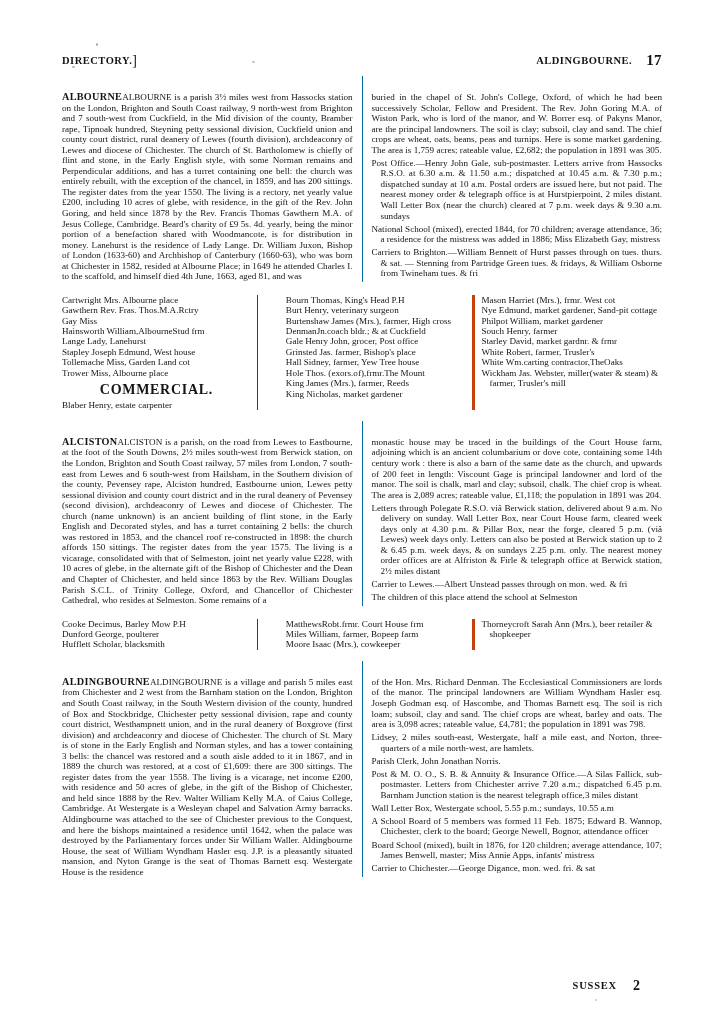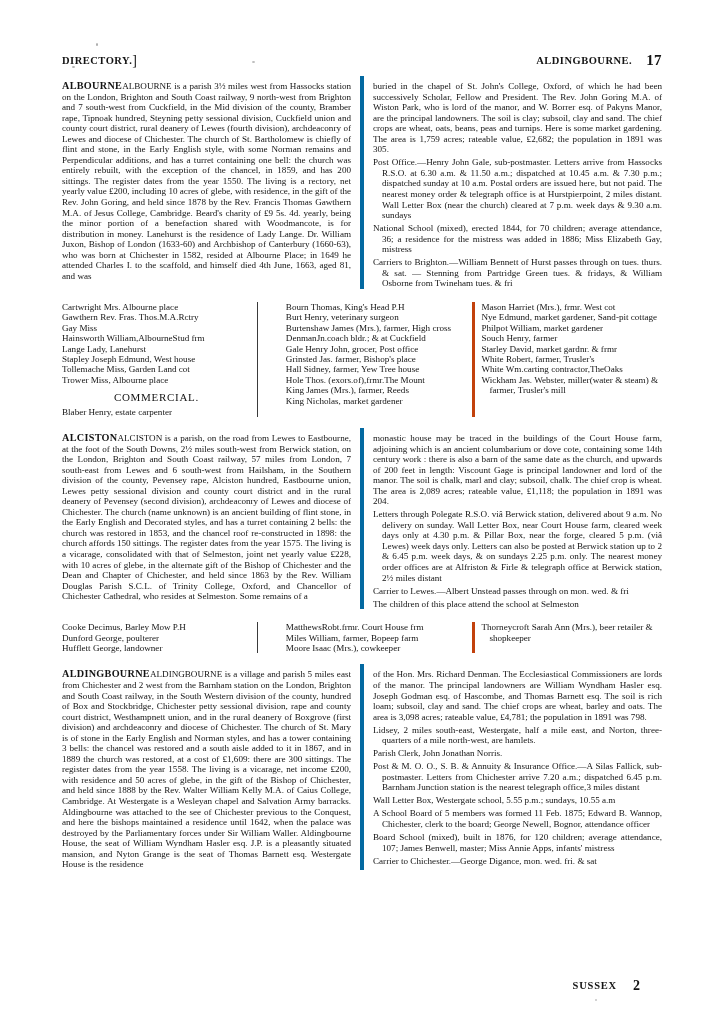--- a/index.html
+++ b/index.html
@@ -83,29 +83,29 @@
     display: flex;
     width: 600px;
   }
   .col {
     width: 291px;
     position: relative;
   }
   .col.left { padding-right: 9px; }
   .col.right {
     padding-left: 9px;
-    border-left: 4px solid #0369a1;
+    border-left: 1px solid #0369a1;
   }
 
   .para {
     font-size: 9.1px;
     line-height: 10.55px;
     text-align: justify;
     text-justify: inter-word;
-    margin: 5px 0 0 0;
+    margin: 16px 0 0 0;
     hyphens: manual;
   }
   .para.indent-hang {
     padding-left: 9px;
     text-indent: -9px;
   }
   .para + .para { margin-top: 2.5px; }
 
   .parish-name {
     font-weight: bold;
@@ -132,24 +132,24 @@
   .lcol.w3-b { width: 197px; padding-left: 28px; }
   .lcol.w3-c { width: 197px; }
   .entry {
     padding-left: 8px;
     text-indent: -8px;
     white-space: normal;
   }
   .subhead {
     text-align: center;
     font-variant: small-caps;
-    font-size: 11px;
+    font-size: 14px;
     letter-spacing: 0.7px;
     margin: 7px 0 4px 0;
-    font-weight: normal;
+    font-weight: bold;
   }
 
   
   .footer {
     position: absolute;
     left: 62px;
     top: 977px;
     width: 600px;
     text-align: right;
     font-size: 10px;
@@ -245,21 +245,21 @@
       <p class="para indent-hang">Letters through Polegate R.S.O. viâ Berwick station, delivered about 9 a.m. No delivery on sunday. Wall Letter Box, near Court House farm, cleared week days only at 4.30 p.m. &amp; Pillar Box, near the forge, cleared 5 p.m. (viâ Lewes) week days only. Letters can also be posted at Berwick station up to 2 &amp; 6.45 p.m. week days, &amp; on sundays 2.25 p.m. only. The nearest money order offices are at Alfriston &amp; Firle &amp; telegraph office at Berwick station, 2½ miles distant</p>
       <p class="para indent-hang">Carrier to Lewes.—Albert Unstead passes through on mon. wed. &amp; fri</p>
       <p class="para indent-hang">The children of this place attend the school at Selmeston</p>
     </div>
   </div>
 
   <div class="listing">
     <div class="lcol c1 w3-a">
       <div class="entry">Cooke Decimus, Barley Mow P.H</div>
       <div class="entry">Dunford George, poulterer</div>
-      <div class="entry">Hufflett George, landowner</div>
+      <div class="entry">Hufflett Scholar, blacksmith</div>
     </div>
     <div class="lcol c2 w3-b">
       <div class="entry">MatthewsRobt.frmr. Court House frm</div>
       <div class="entry">Miles William, farmer, Bopeep farm</div>
       <div class="entry">Moore Isaac (Mrs.), cowkeeper</div>
     </div>
     <div class="lcol c3 w3-c">
       <div class="entry">Thorneycroft Sarah Ann (Mrs.), beer retailer &amp; shopkeeper</div>
     </div>
   </div>

